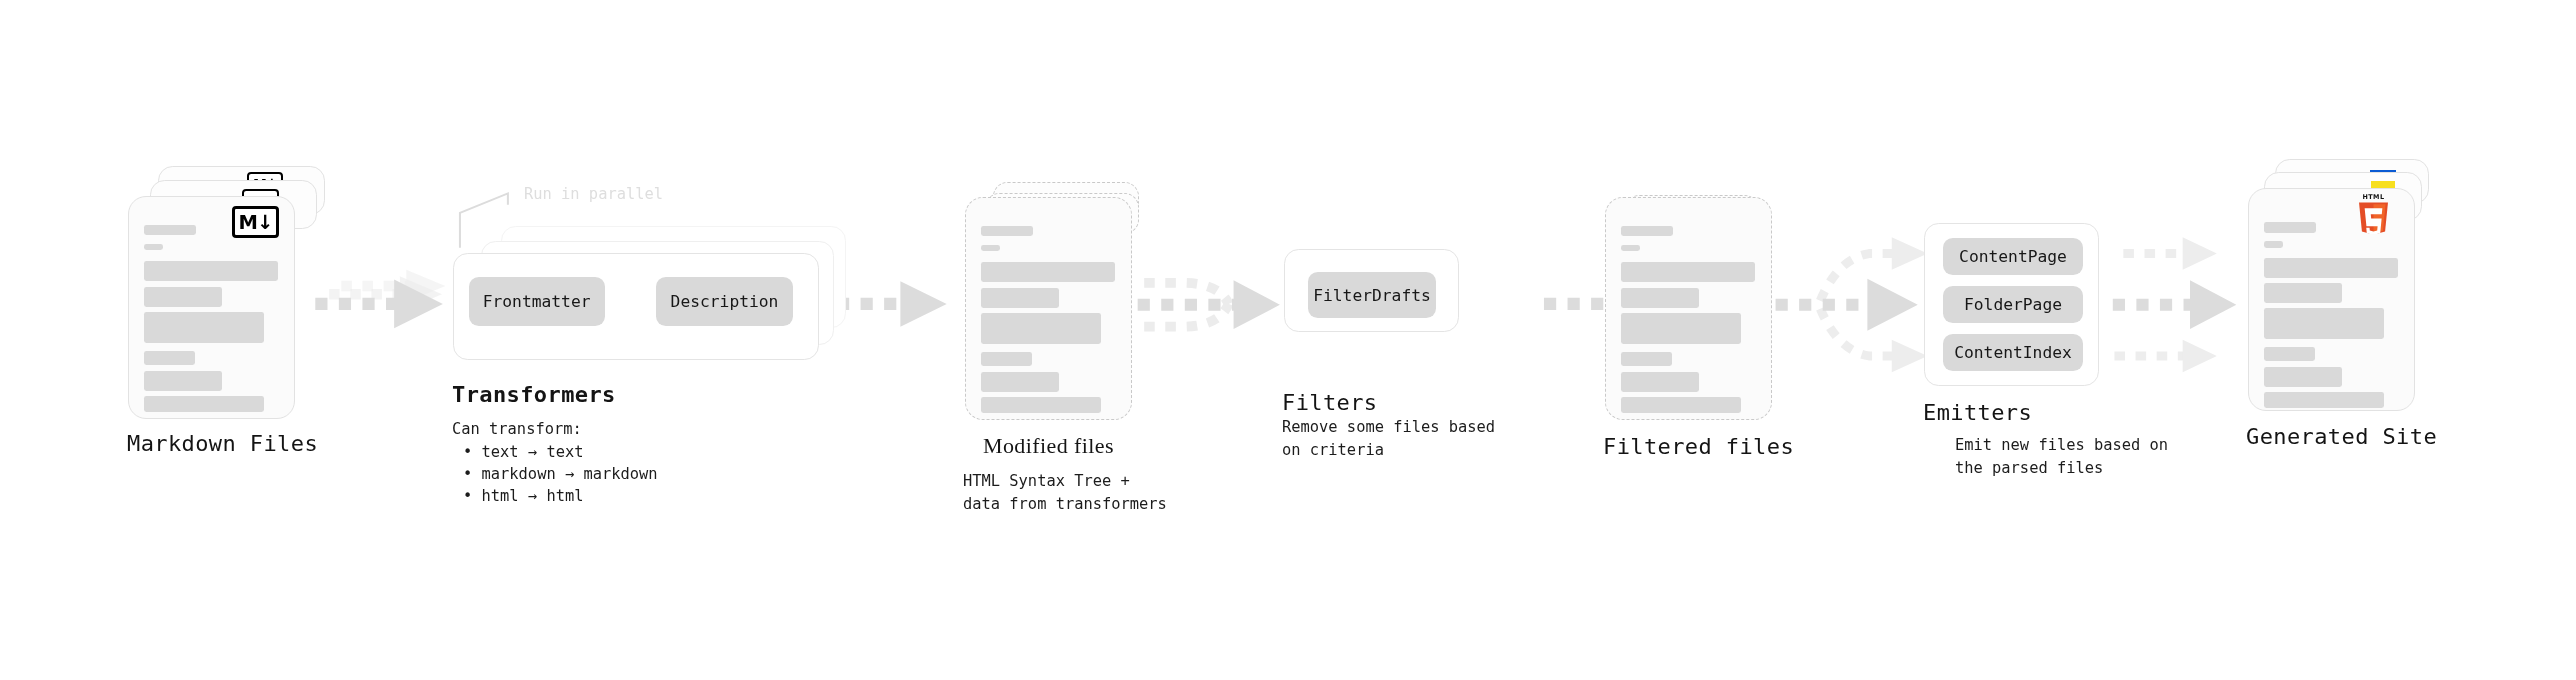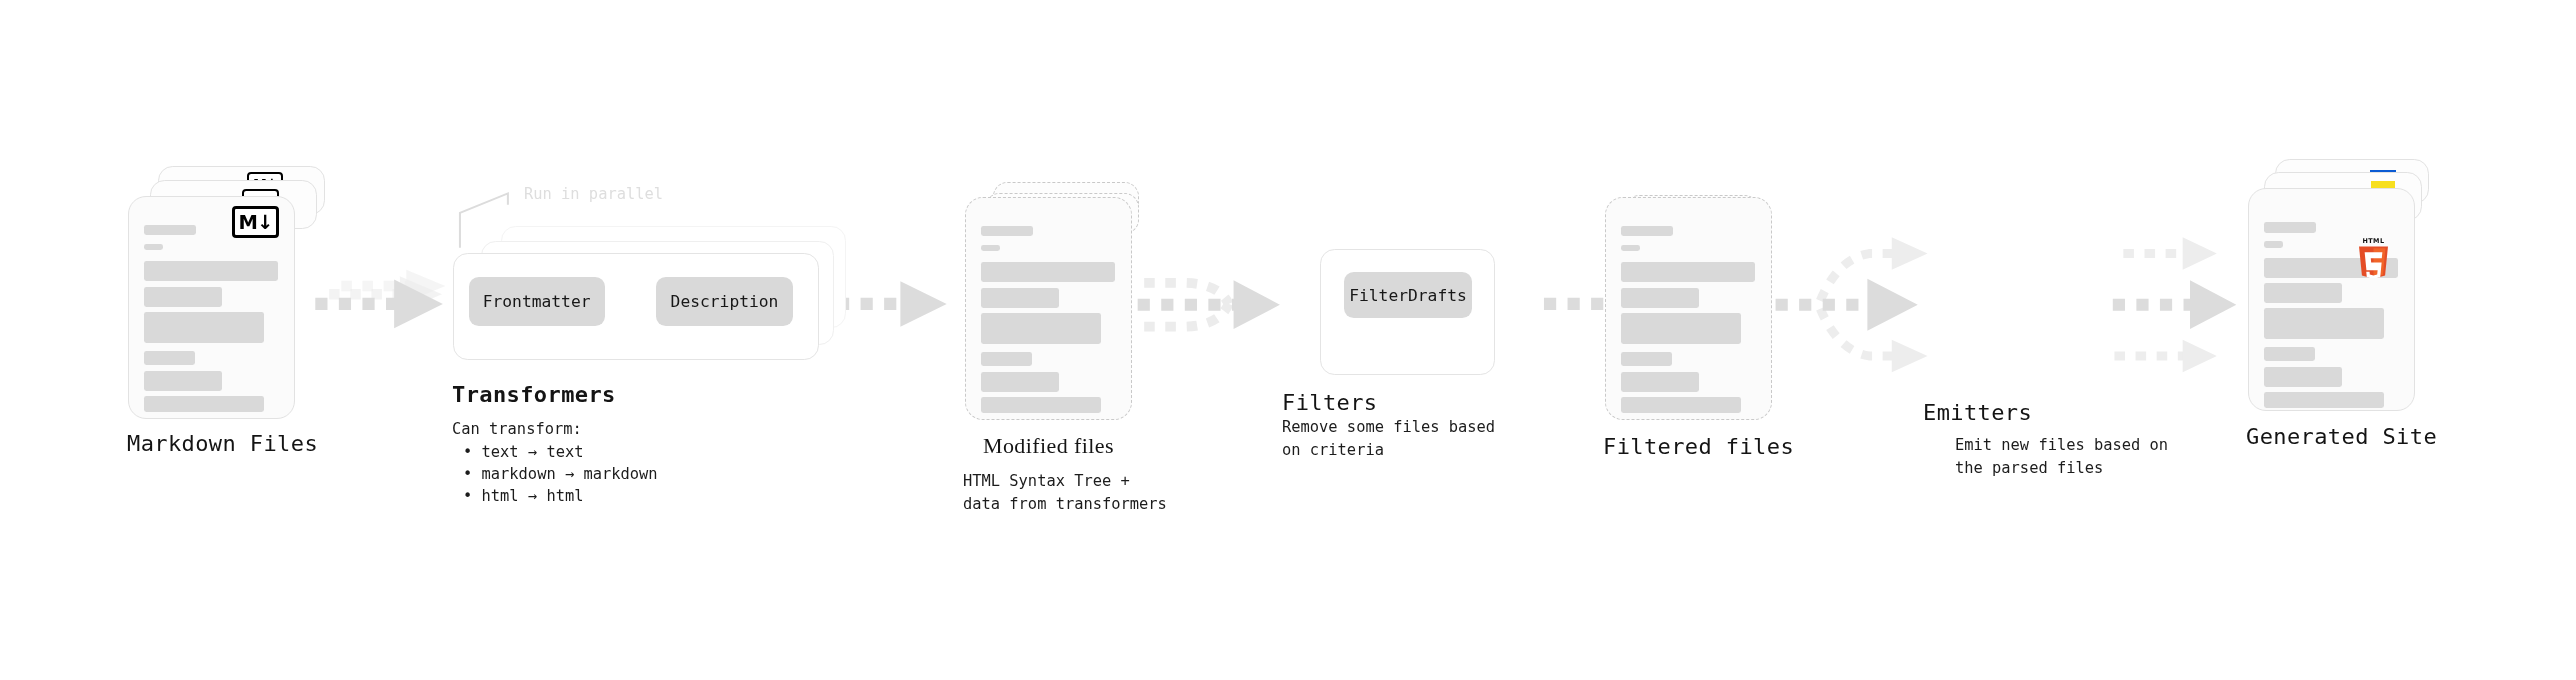--- a/index.html
+++ b/index.html
@@ -46,21 +46,21 @@
     display: flex; align-items: center; justify-content: center;
   }
   .badge-js {
     position: absolute;
     background: #f7df1e;
     color: #000;
     font-family: "DejaVu Sans", "Liberation Sans", sans-serif;
     font-weight: 700;
     display: flex; align-items: flex-end; justify-content: flex-end;
   }
-  .badge-html5 { position: absolute; margin-top: 44px; }
+  .badge-html5 { position: absolute; }
 
   
   .stage-title {
     position: absolute;
     font-size: 22px;
     color: #141414;
     letter-spacing: 0.4px;
     white-space: nowrap;
   }
   .stage-desc {
@@ -260,21 +260,21 @@
       <div class="skel" style="left:15.4px; top:115px; width:120px; height:31px;"></div>
       <div class="skel" style="left:15.4px; top:154px; width:51px; height:14px;"></div>
       <div class="skel" style="left:15.4px; top:174px; width:78px; height:19.5px;"></div>
       <div class="skel" style="left:15.4px; top:199px; width:120px; height:16.3px;"></div>
     </div>
   </div>
   <div class="stage-title" style="left:983px; top:433px;font-family:Liberation Serif, serif;">Modified files</div>
   <div class="stage-desc" style="left:963px; top:470px;">HTML Syntax Tree +
 data from transformers</div>
 
-  <div class="proc-box" style="left:1320px; top:249px; width:175px; height:126px;">
+  <div class="proc-box" style="left:1284px; top:249px; width:175px; height:83px;">
     <div class="pill" style="left:23px; top:22px; width:128px; height:46px;">
       <span>FilterDrafts</span>
     </div>
   </div>
   <div class="stage-title" style="left:1282px; top:390px;">Filters</div>
   <div class="stage-desc" style="left:1282px; top:416px;">Remove some files based
 on criteria</div>
 
   <div class="card-stack">
     <div class="doc dashed back" style="left:1625px; top:195px; width:134px; height:39px; border-radius:14.6px;"></div>
@@ -284,20 +284,31 @@
       <div class="skel" style="left:15.4px; top:64px; width:134px; height:19.5px;"></div>
       <div class="skel" style="left:15.4px; top:90px; width:78px; height:19.5px;"></div>
       <div class="skel" style="left:15.4px; top:115px; width:120px; height:31px;"></div>
       <div class="skel" style="left:15.4px; top:154px; width:51px; height:14px;"></div>
       <div class="skel" style="left:15.4px; top:174px; width:78px; height:19.5px;"></div>
       <div class="skel" style="left:15.4px; top:199px; width:120px; height:16.3px;"></div>
     </div>
   </div>
   <div class="stage-title" style="left:1603px; top:434px;">Filtered files</div>
 
+  <div class="proc-box" style="left:1924px; top:223px; width:175px; height:163px;">
+    <div class="pill" style="left:18px; top:14px; width:140px; height:37px;">
+      <span>ContentPage</span>
+    </div>
+    <div class="pill" style="left:18px; top:62px; width:140px; height:37px;">
+      <span>FolderPage</span>
+    </div>
+    <div class="pill" style="left:18px; top:110px; width:140px; height:37px;">
+      <span>ContentIndex</span>
+    </div>
+  </div>
   <div class="stage-title" style="left:1923px; top:400px;">Emitters</div>
   <div class="stage-desc" style="left:1923px; top:434px;margin-left:32px;">Emit new files based on
 the parsed files</div>
 
   <div class="card-stack">
 
     <div class="doc back" style="left:2275px; top:159px; width:154px; height:45px; border-radius:14.6px;"></div>
     <div class="badge-css" style="left:2370px; top:170px; width:26px; height:11.4px; font-size:7.3px;">
       <span>CSS</span>
     </div>

